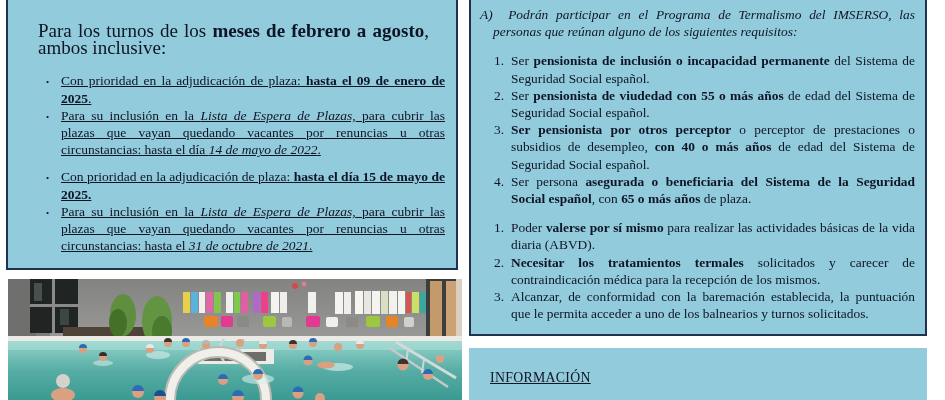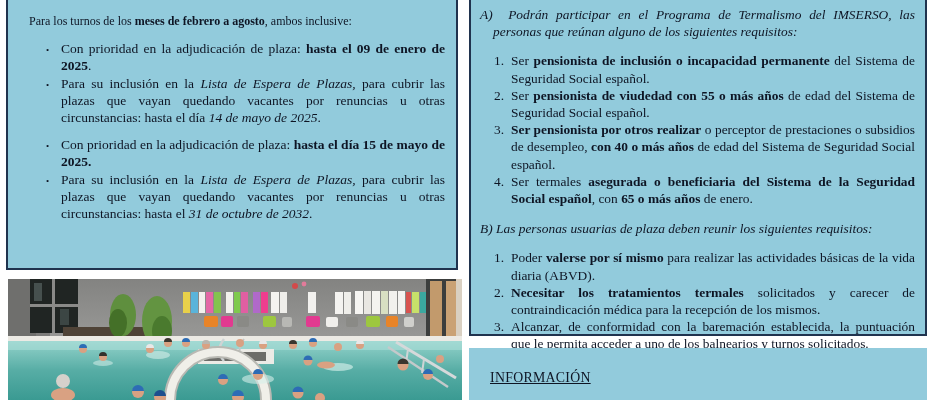--- a/index.html
+++ b/index.html
@@ -9,26 +9,26 @@
   }
   html,body{margin:0;padding:0;}
   body{
     width:945px;height:400px;position:relative;overflow:hidden;
     background:#ffffff;color:var(--text);
     font-family:"Liberation Serif","DejaVu Serif",serif;
   }
   .box{position:absolute;background:var(--blue);border:2px solid var(--border);box-sizing:border-box;}
   
   #left-box{left:6px;top:-16px;width:452px;height:286px;padding:20px 11px 0 14px;}
-  #left-box .para{margin:7px;font-size:12px;line-height:17.2px;text-align:justify;}
+  #left-box .para{margin:16px;font-size:19px;line-height:17.2px;text-align:justify;}
   .sec2{margin-top:30px !important;}
   .bullets{margin:10px 0 0 24px;}
   .bullet-item{display:flex;}
   .bm{width:15px;flex:0 0 15px;font-size:9px;line-height:17.2px;padding-top:2px;color:var(--text);}
-  .bt{flex:1;margin:0;font-size:13.5px;line-height:17.2px;text-align:justify;}
+  .bt{flex:1;margin:0;font-size:13.5px;line-height:17.2px;text-align:justify;text-decoration:underline;}
   .b{font-weight:bold;}
   .i{font-style:italic;}
   
   #pool-photo{position:absolute;left:8px;top:279px;width:454px;height:121px;display:block;}
   
   #req-box{left:469px;top:-16px;width:458px;height:352px;padding:20px 10px 0 9px;}
   #req-box .para{margin:0;font-size:13.4px;line-height:17.2px;text-align:justify;}
   .hang{padding-left:13px;text-indent:-13px;font-style:italic;}
   .bhead{margin-top:13px !important;}
   .nlist{margin:12px 0 0 14px;}
@@ -45,32 +45,32 @@
 
 <section class="box" id="left-box">
   <p class="para"><span>Para los turnos de los </span><span class="b">meses de febrero a agosto</span><span>, ambos inclusive:</span></p>
   <div class="bullets">
     <div class="bullet-item">
       <span class="bm">•</span>
       <p class="bt"><span>Con prioridad en la adjudicación de plaza: </span><span class="b">hasta el 09 de enero de 2025</span><span>.</span></p>
     </div>
     <div class="bullet-item">
       <span class="bm">•</span>
-      <p class="bt"><span>Para su inclusión en la </span><span class="i">Lista de Espera de Plazas,</span><span> para cubrir las plazas que vayan quedando vacantes por renuncias u otras circunstancias: hasta el día </span><span class="i">14 de mayo de 2025</span><span>.</span></p>
+      <p class="bt"><span>Para su inclusión en la </span><span class="i">Lista de Espera de Plazas,</span><span> para cubrir las plazas que vayan quedando vacantes por renuncias u otras circunstancias: hasta el día </span><span class="i">14 de mayo de 2022</span><span>.</span></p>
     </div>
   </div>
 
   <div class="bullets">
     <div class="bullet-item">
       <span class="bm">•</span>
       <p class="bt"><span>Con prioridad en la adjudicación de plaza: </span><span class="b">hasta el día 15 de mayo de 2025.</span></p>
     </div>
     <div class="bullet-item">
       <span class="bm">•</span>
-      <p class="bt"><span>Para su inclusión en la </span><span class="i">Lista de Espera de Plazas,</span><span> para cubrir las plazas que vayan quedando vacantes por renuncias u otras circunstancias: hasta el </span><span class="i">31 de octubre  de 2032</span><span>.</span></p>
+      <p class="bt"><span>Para su inclusión en la </span><span class="i">Lista de Espera de Plazas,</span><span> para cubrir las plazas que vayan quedando vacantes por renuncias u otras circunstancias: hasta el </span><span class="i">31 de octubre  de 2021</span><span>.</span></p>
     </div>
   </div>
 </section>
 
 <svg id="pool-photo" viewBox="0 0 454 121" preserveAspectRatio="none" xmlns="http://www.w3.org/2000/svg">
   <defs>
     <linearGradient id="water" x1="0" y1="0" x2="0" y2="1">
       <stop offset="0" stop-color="#93d2ca"></stop>
       <stop offset="0.5" stop-color="#57ada5"></stop>
       <stop offset="1" stop-color="#3a9a92"></stop>
@@ -222,29 +222,28 @@
     <div class="nitem">
       <span class="num">1.</span>
       <p class="nt"><span>Ser </span><span class="b">pensionista de inclusión o incapacidad permanente</span><span> del Sistema de Seguridad Social español.</span></p>
     </div>
     <div class="nitem">
       <span class="num">2.</span>
       <p class="nt"><span>Ser </span><span class="b">pensionista de viudedad con 55 o más años</span><span> de edad del Sistema de Seguridad Social español.</span></p>
     </div>
     <div class="nitem">
       <span class="num">3.</span>
-      <p class="nt"><span class="b">Ser pensionista por otros realizar</span><span> o perceptor de prestaciones o subsidios de desempleo, </span><span class="b">con 40 o más años</span><span> de edad del Sistema de Seguridad Social español.</span></p>
+      <p class="nt"><span class="b">Ser pensionista por otros perceptor</span><span> o perceptor de prestaciones o subsidios de desempleo, </span><span class="b">con 40 o más años</span><span> de edad del Sistema de Seguridad Social español.</span></p>
     </div>
     <div class="nitem">
       <span class="num">4.</span>
-      <p class="nt"><span>Ser termales </span><span class="b">asegurada o beneficiaria del Sistema de la Seguridad Social español</span><span>, con </span><span class="b">65 o más años</span><span> de enero.</span></p>
-    </div>
-  </div>
-
-  <p class="para hang bhead"><span>B) Las personas usuarias de plaza deben reunir los siguientes requisitos:</span></p>
+      <p class="nt"><span>Ser persona </span><span class="b">asegurada o beneficiaria del Sistema de la Seguridad Social español</span><span>, con </span><span class="b">65 o más años</span><span> de plaza.</span></p>
+    </div>
+  </div>
+
   <div class="nlist">
     <div class="nitem">
       <span class="num">1.</span>
       <p class="nt"><span>Poder </span><span class="b">valerse por sí mismo</span><span> para realizar las actividades básicas de la vida diaria (ABVD).</span></p>
     </div>
     <div class="nitem">
       <span class="num">2.</span>
       <p class="nt"><span class="b">Necesitar los tratamientos termales</span><span> solicitados y carecer de contraindicación médica para la recepción de los mismos.</span></p>
     </div>
     <div class="nitem">

